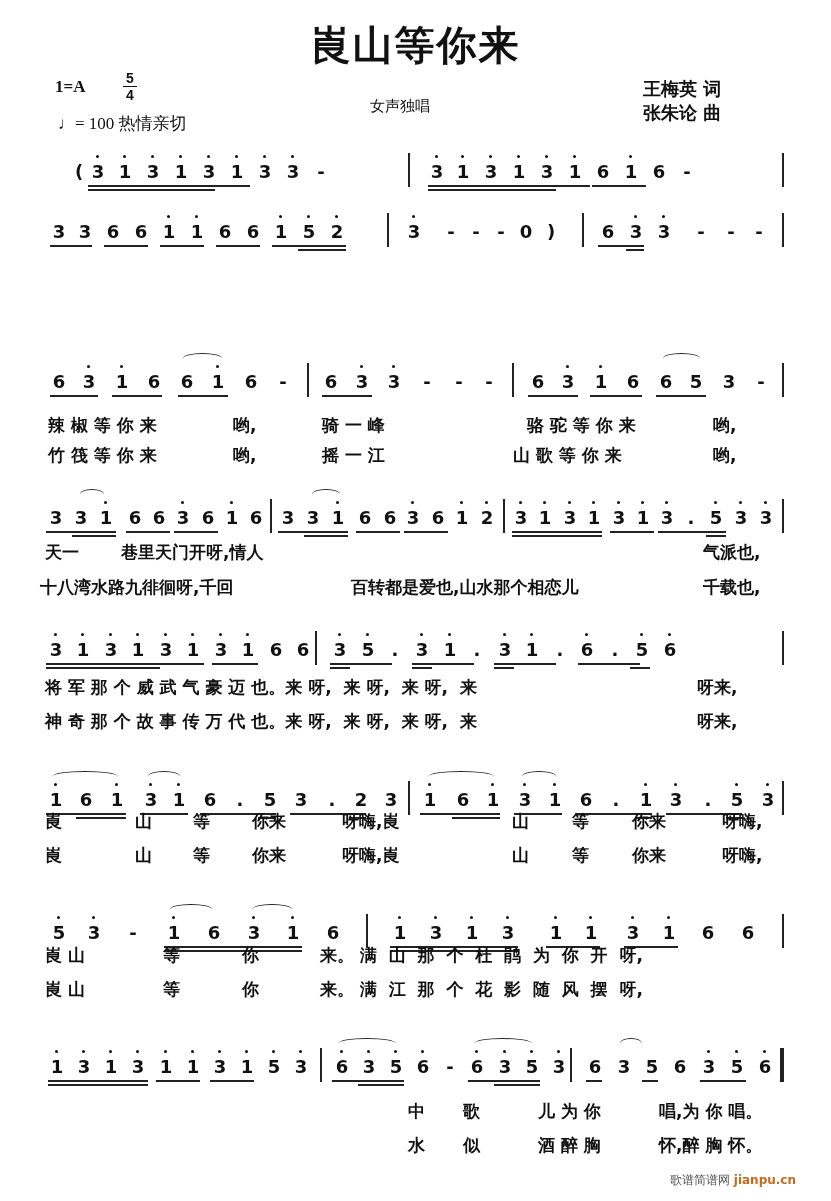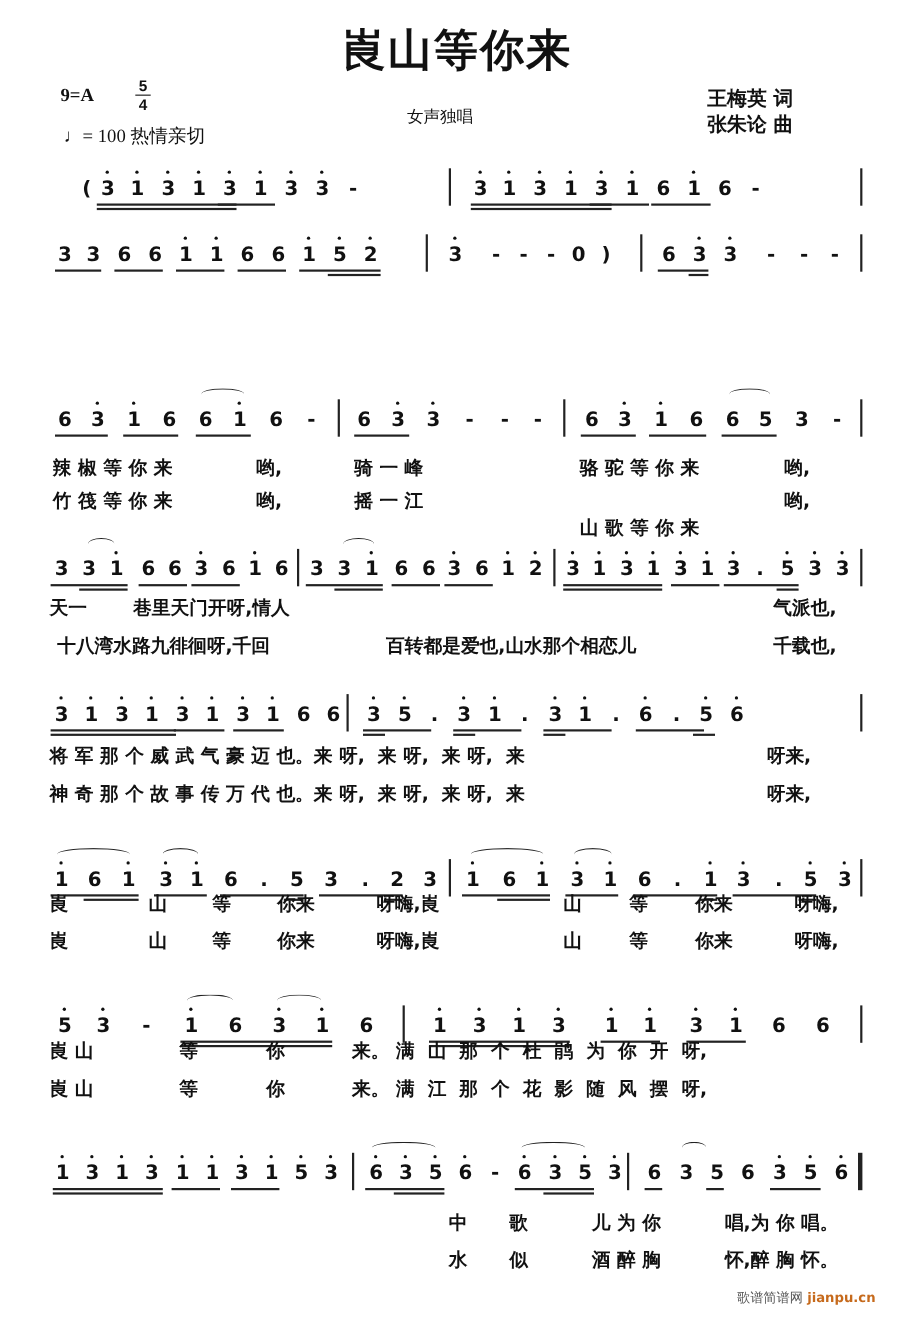--- a/index.html
+++ b/index.html
@@ -22,21 +22,21 @@
   .slur { position: absolute; border-top: 1.5px solid #222; border-radius: 50% 50% 0 0; height: 10px; }
   .lyric-row { position: absolute; left: 0; width: 831px; height: 28px; font-size: 17px; font-weight: bold; }
   .lyric-row span { position: absolute; top: 0; white-space: pre; }
   .watermark { right: 35px; bottom: 12px; font-size: 12px; color: #555; }
   .watermark .url { color: #c66a1c; font-weight: bold; }
 </style>
 </head>
 <body>
 
 <div class="abs title">崀山等你来</div>
-<div class="abs key">9=A</div>
+<div class="abs key">1=A</div>
 <div class="abs meter">
   <div>5</div>
   <div class="line"></div>
   <div>4</div>
 </div>
 <div class="abs tempo">♩= 100  热情亲切</div>
 <div class="abs style">女声独唱</div>
 <div class="abs credit" style="left:643px; top:77px;">王梅英  词</div>
 <div class="abs credit" style="left:643px; top:101px;">张朱论  曲</div>
 
@@ -357,30 +357,30 @@
       <span style="left: 48px;">辣 椒 等 你 来</span>
       <span style="left: 233px;">哟,</span>
       <span style="left: 322px;">骑 一 峰</span>
       <span style="left: 527px;">骆 驼 等 你 来</span>
       <span style="left: 713px;">哟,</span>
     </div>
     <div class="lyric-row" style="top: 444px;">
       <span style="left: 48px;">竹 筏 等 你 来</span>
       <span style="left: 233px;">哟,</span>
       <span style="left: 322px;">摇 一 江</span>
-      <span style="left: 527px; margin-top: 24px;">山 歌 等 你 来</span>
+      <span style="left: 513px;">山 歌 等 你 来</span>
       <span style="left: 713px;">哟,</span>
     </div>
     <div class="lyric-row" style="top: 541px;">
       <span style="left: 45px;">天一</span>
       <span style="left: 121px;">巷里天门开呀,情人</span>
       <span style="left: 703px;">气派也,</span>
     </div>
     <div class="lyric-row" style="top: 576px;">
-      <span style="left: 52px;">十八湾水路九徘徊呀,千回</span>
+      <span style="left: 40px;">十八湾水路九徘徊呀,千回</span>
       <span style="left: 351px;">百转都是爱也,山水那个相恋儿</span>
       <span style="left: 703px;">千载也,</span>
     </div>
     <div class="lyric-row" style="top: 676px;">
       <span style="left: 45px;">将 军 那 个 威 武 气 豪 迈 也。来 呀,  来 呀,  来 呀,  来</span>
       <span style="left: 697px;">呀来,</span>
     </div>
     <div class="lyric-row" style="top: 710px;">
       <span style="left: 45px;">神 奇 那 个 故 事 传 万 代 也。来 呀,  来 呀,  来 呀,  来</span>
       <span style="left: 697px;">呀来,</span>

